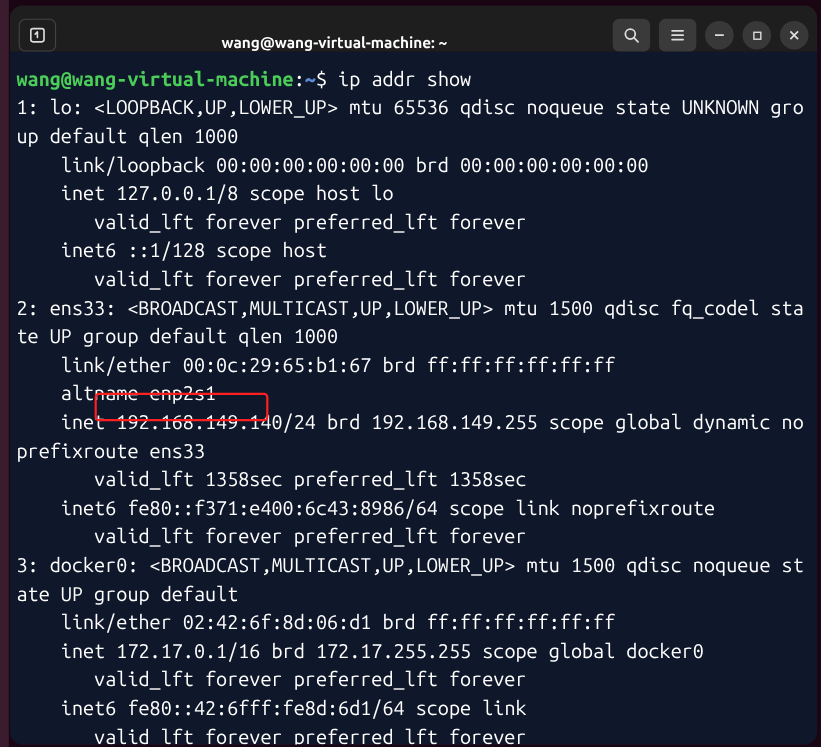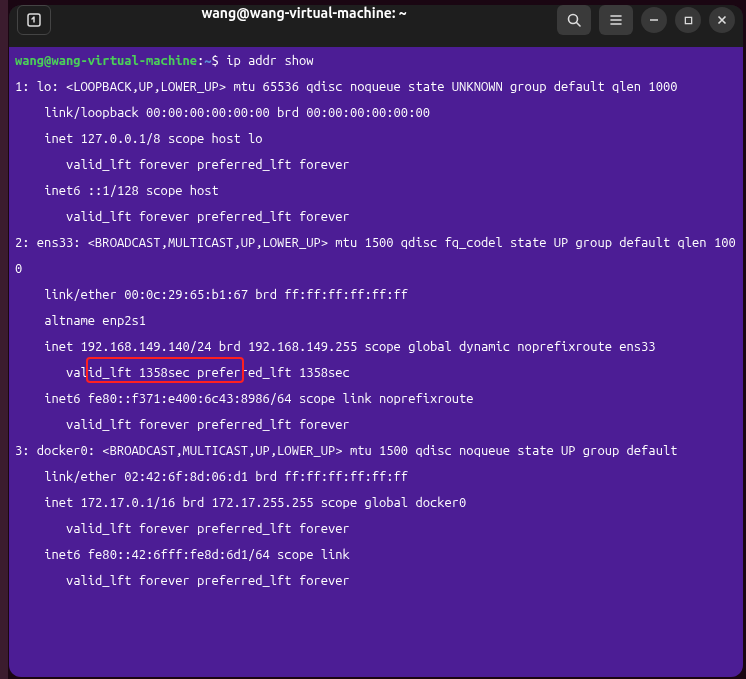--- a/index.html
+++ b/index.html
@@ -32,21 +32,21 @@
       background: #2d0922;
       border-radius: 12px;
       overflow: hidden;
       display: flex;
       flex-direction: column;
     }
     .titlebar {
       height: 42px;
       background: #1e1e1e;
       display: flex;
-      align-items: flex-start;
+      align-items: flex-end;
       padding: 0 8px;
       gap: 8px;
     }
     .titlebar-left {
       display: flex;
       align-items: center;
     }
     .titlebar-btn {
       width: 34px;
       height: 30px;
@@ -93,23 +93,23 @@
     .window-ctrl svg {
       width: 10px;
       height: 10px;
     }
     .window-ctrl.max svg {
       width: 9px;
       height: 9px;
     }
     .terminal-body {
       flex: 1;
-      background: #4c1d95;
-      padding: 0 6px;
-      font-size: 13px;
+      background: #0f172a;
+      padding: 12px 6px;
+      font-size: 18px;
       line-height: 26px;
       color: #ffffff;
       white-space: pre-wrap;
       word-break: break-all;
       overflow: hidden;
       position: relative;
     }
     .prompt-user {
       color: #4bce59;
       font-weight: bold;

